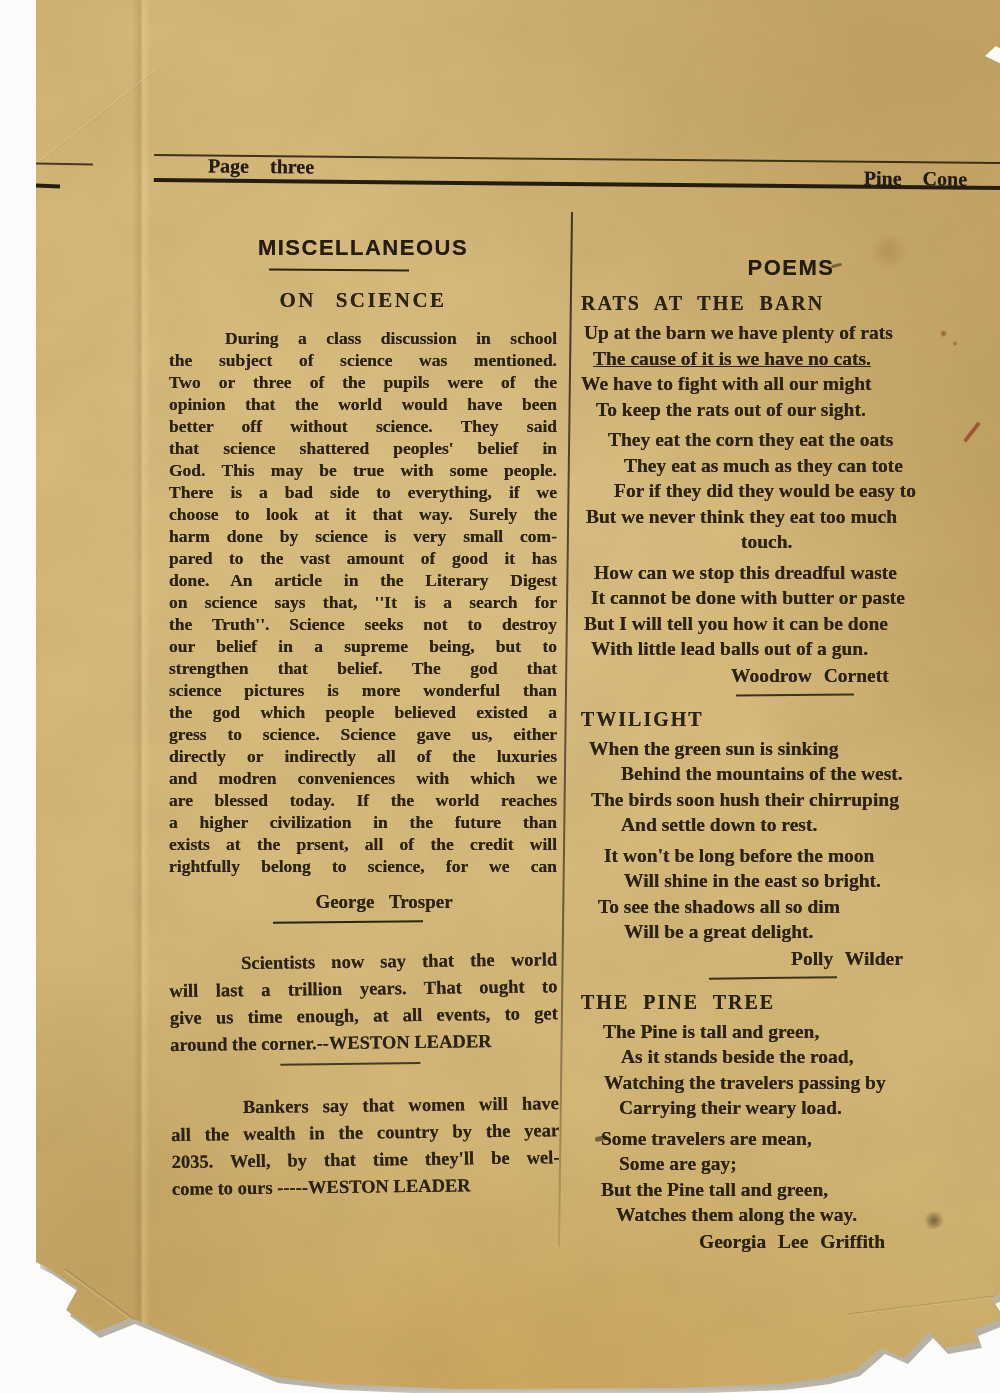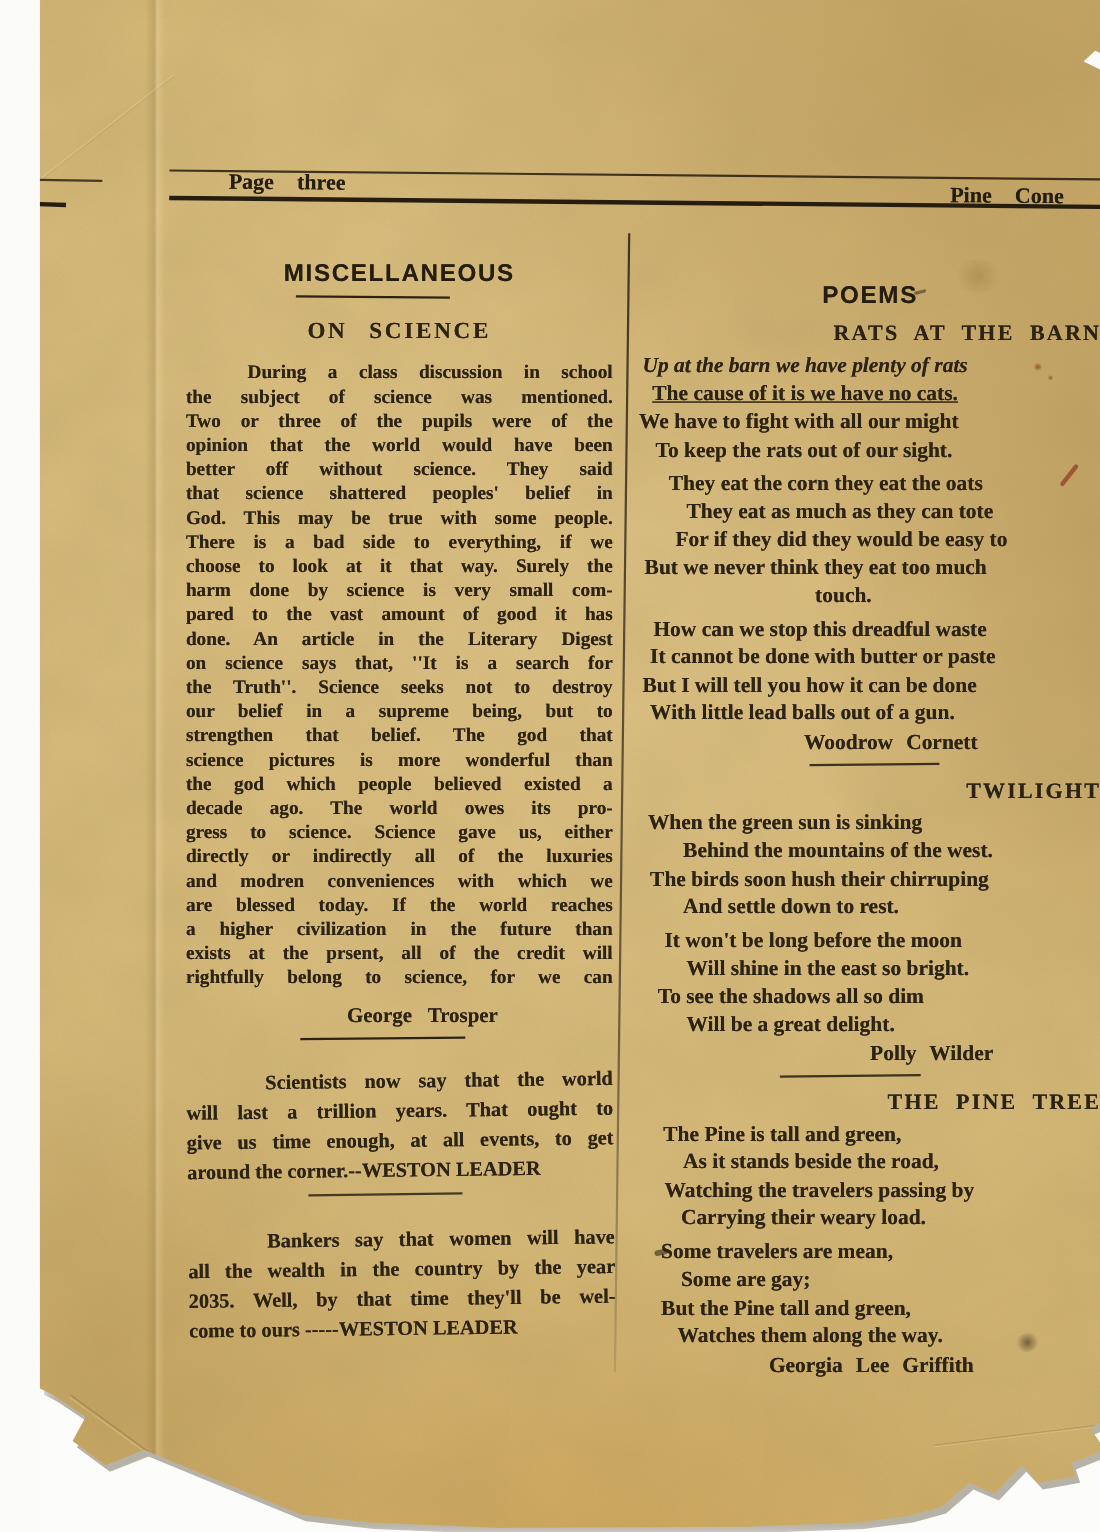--- a/index.html
+++ b/index.html
@@ -61,21 +61,21 @@
   .a-line.last{text-align-last:left;}
   .byline{margin-top:13px;text-align:center;padding-left:42px;font:700 19px/24px "Liberation Serif","DejaVu Serif",serif;word-spacing:10px;}
   .sig-rule{width:150px;height:2px;background:#2c2315;margin:7px 0 0 104px;transform:rotate(-.5deg);}
   #fillers{transform:rotate(-.7deg);transform-origin:top left;}
   .filler{margin-top:28px;font:700 18.5px/27px "Liberation Serif","DejaVu Serif",serif;}
   .f-line{text-align:justify;text-align-last:justify;}
   .f-line.first{padding-left:72px;}
   .f-line.last{text-align-last:left;}
   .mini-rule{width:140px;height:2px;background:rgba(44,35,21,.85);margin:6px 0 0 110px;}
   
-  h3.poem-title{font:700 20px/23px "Liberation Serif","DejaVu Serif",serif;letter-spacing:2px;word-spacing:7px;text-align:right;margin:12px 0 0;}
+  h3.poem-title{font:700 20px/23px "Liberation Serif","DejaVu Serif",serif;letter-spacing:2px;word-spacing:7px;text-align:left;margin:12px 0 0;}
   .stanza{margin-top:5px;font:700 19.5px/25.5px "Liberation Serif","DejaVu Serif",serif;}
   .p-line{white-space:nowrap;}
   .psig{margin-top:2px;font:700 19.5px/24px "Liberation Serif","DejaVu Serif",serif;word-spacing:7px;}
   .prule{height:2px;background:rgba(44,35,21,.9);margin-top:6px;transform:rotate(-.6deg);}
 </style>
 </head>
 <body>
 
 <div id="canvas">
   <div class="paper-shadow"></div>
@@ -136,21 +136,20 @@
           <div class="a-line">choose to look at it that way. Surely the</div>
           <div class="a-line">harm done by science is very small com-</div>
           <div class="a-line">pared to the vast amount of good it has</div>
           <div class="a-line">done. An article in the Literary Digest</div>
           <div class="a-line">on science says that, ''It is a search for</div>
           <div class="a-line">the Truth''. Science seeks not to destroy</div>
           <div class="a-line">our belief in a supreme being, but to</div>
           <div class="a-line">strengthen that belief. The god that</div>
           <div class="a-line">science pictures is more wonderful than</div>
           <div class="a-line">the god which people believed existed a</div>
-          <div class="a-line">decade ago. The world owes its pro-</div>
           <div class="a-line">gress to science. Science gave us, either</div>
           <div class="a-line">directly or indirectly all of the luxuries</div>
           <div class="a-line">and modren conveniences with which we</div>
           <div class="a-line">are blessed today. If the world reaches</div>
           <div class="a-line">a higher civilization in the future than</div>
           <div class="a-line">exists at the prsent, all of the credit will</div>
           <div class="a-line">rightfully belong to science, for we can</div>
         </div>
       <div class="byline ink">George Trosper</div>
       <div class="sig-rule"></div>
@@ -169,21 +168,21 @@
             <div class="f-line last">come to ours -----WESTON LEADER</div>
           </div>
         </div>
     </div>
 
     <div class="col-right">
       <h2 class="sec ink">POEMS</h2>
       <div id="poems">
           <h3 class="poem-title ink">RATS AT THE BARN</h3>
           <div class="stanza ink">
-            <div class="p-line" style="padding-left: 3px; font-style: italic;">Up at the barn we have plenty of rats</div>
+            <div class="p-line" style="padding-left: 3px;">Up at the barn we have plenty of rats</div>
             <div class="p-line" style="padding-left: 12px; text-decoration: underline;">The cause of it is we have no cats.</div>
             <div class="p-line" style="padding-left: 0px;">We have to fight with all our might</div>
             <div class="p-line" style="padding-left: 15px;">To keep the rats out of our sight.</div>
           </div>
           <div class="stanza ink">
             <div class="p-line" style="padding-left: 27px;">They eat the corn they eat the oats</div>
             <div class="p-line" style="padding-left: 43px;">They eat as much as they can tote</div>
             <div class="p-line" style="padding-left: 33px;">For if they did they would be easy to</div>
             <div class="p-line" style="padding-left: 5px;">But we never think they eat too much</div>
             <div class="p-line" style="padding-left: 160px;">touch.</div>

